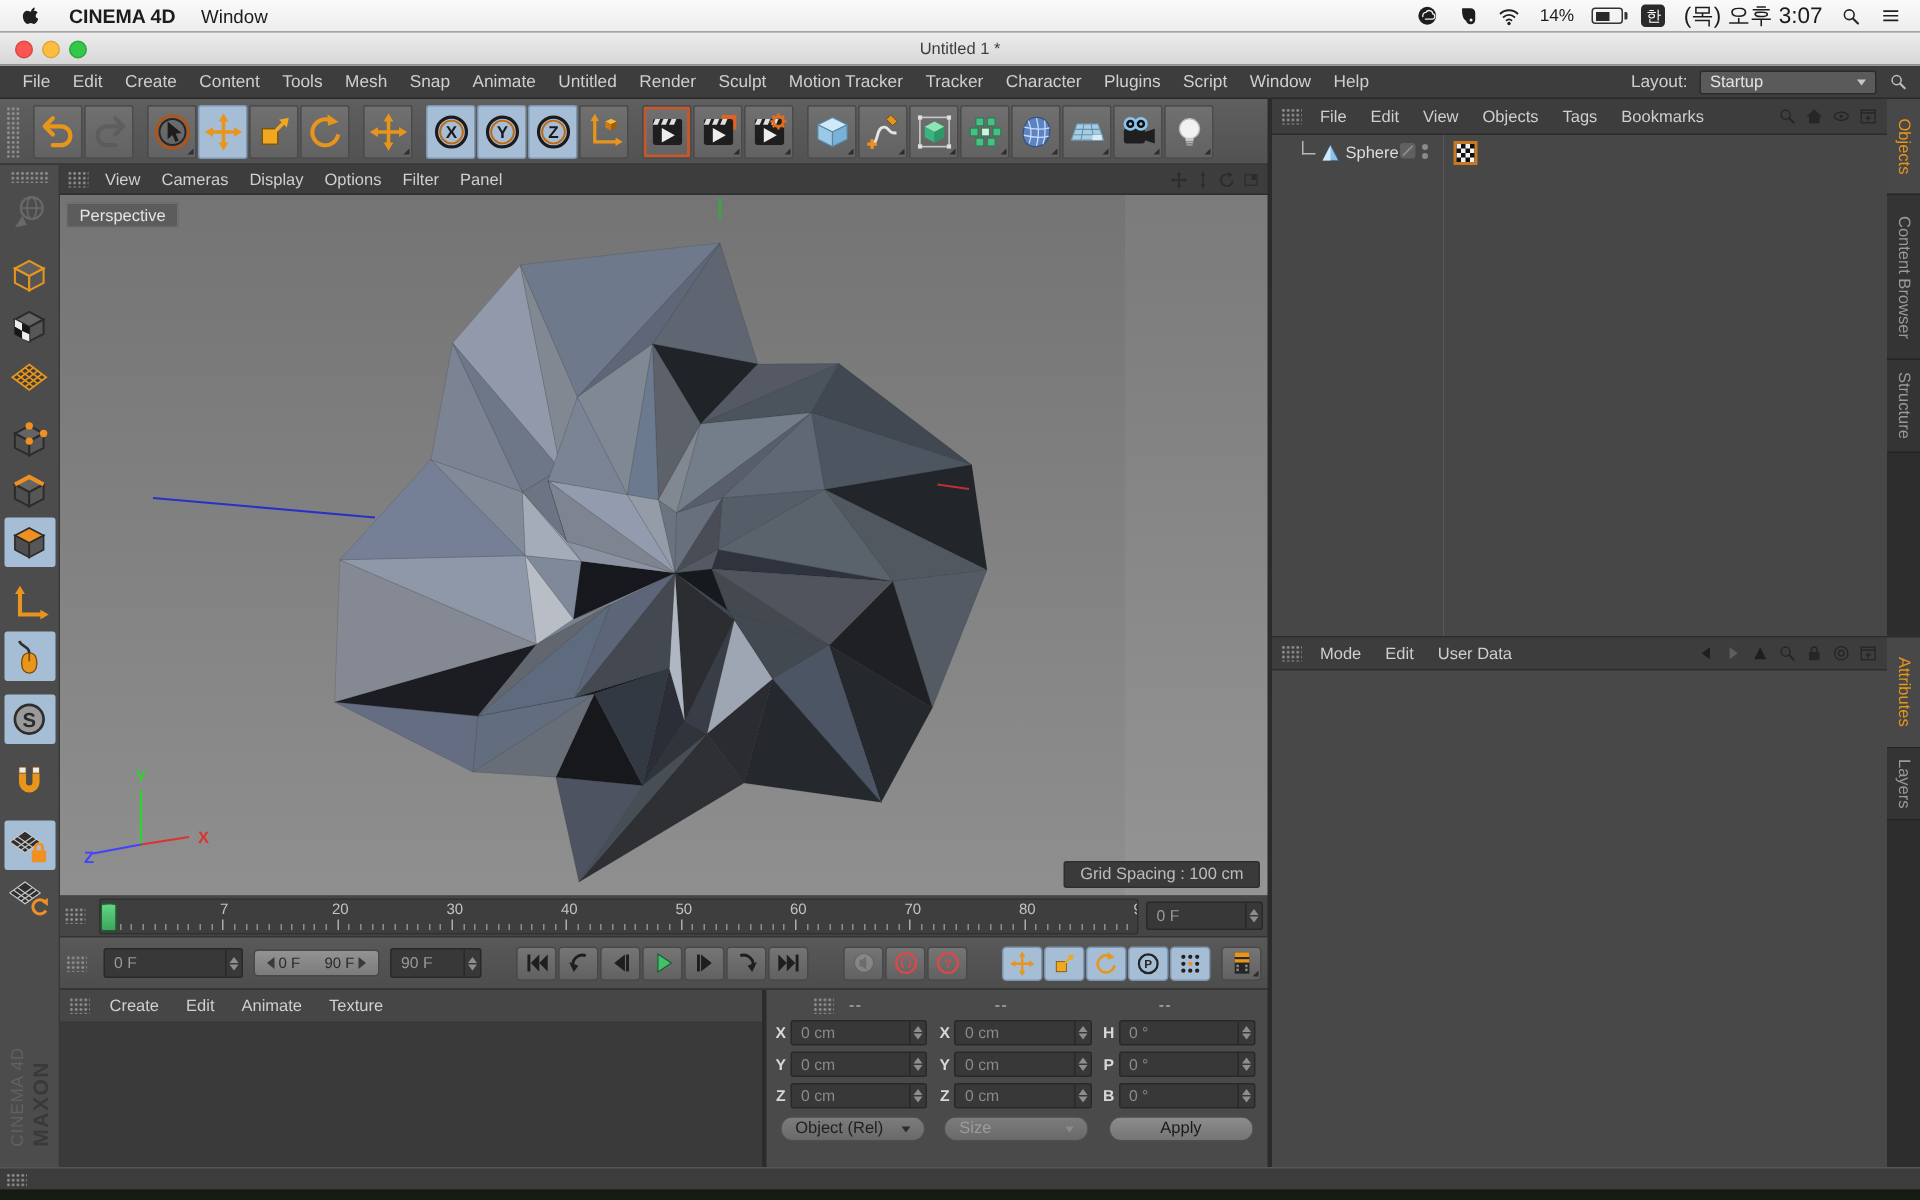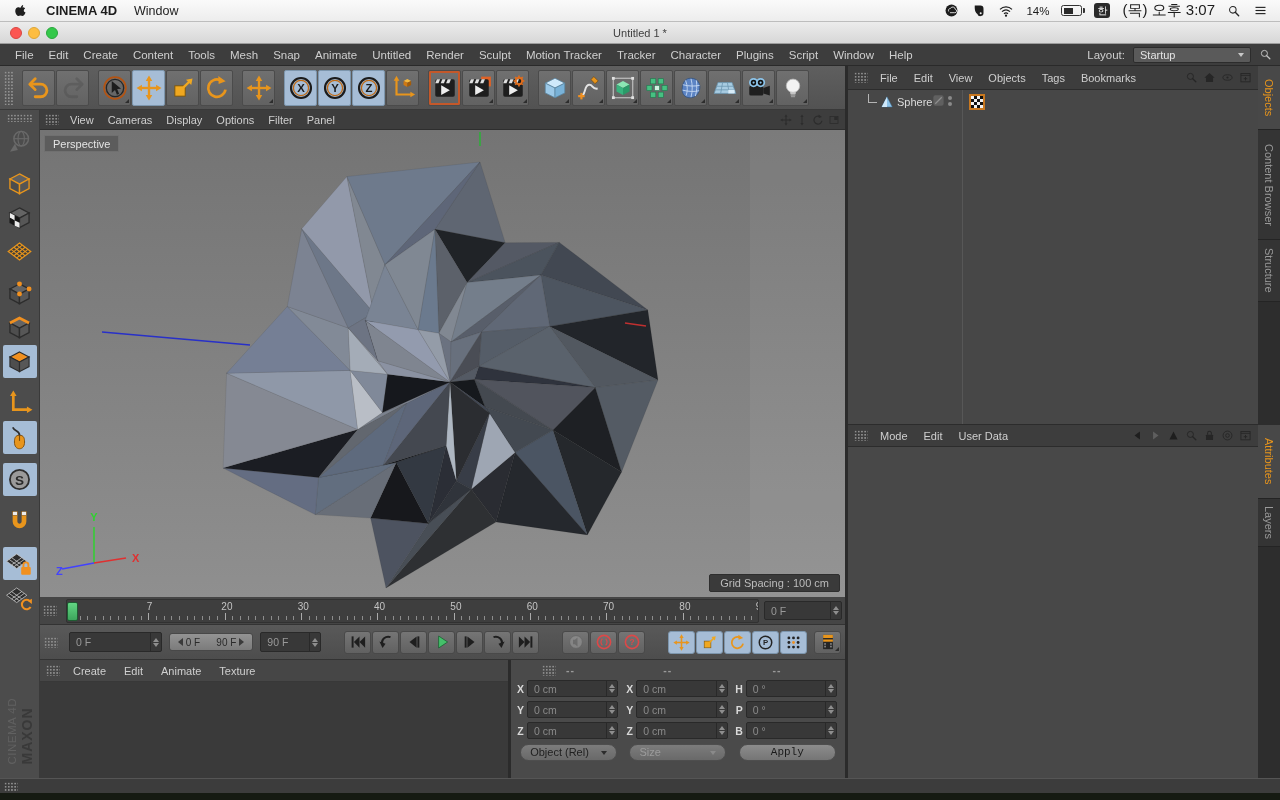--- a/index.html
+++ b/index.html
@@ -128,21 +128,21 @@
   .cfield{flex:1;height:17px;}
   .cfield .sv{color:#8a8a8a;}
   #coord-foot{display:flex;height:22px;align-items:center;}
   .fcol{width:111px;display:flex;justify-content:center;}
   .ddc{width:97px;height:17px;background:linear-gradient(#7c7c7c,#696969);border:1px solid #4e4e4e;border-radius:9px;
        display:flex;align-items:center;justify-content:space-between;padding:0 9px;color:#1f1f1f;font-size:11px;}
   .ddc .dar{border-top-color:#2c2c2c;}
   .ddc.dis{color:#9c9c9c;}
   .ddc.dis .dar{border-top-color:#8a8a8a;}
   #applyb{width:97px;height:17px;background:linear-gradient(#8c8c8c,#757575);border:1px solid #4e4e4e;border-radius:9px;
-          display:flex;align-items:center;justify-content:center;color:#1a1a1a;font-size:11px;font-family:Liberation Mono, monospace;}
+          display:flex;align-items:center;justify-content:center;color:#1a1a1a;font-size:11px;}
 
   
   #om-menu{position:absolute;top:66px;left:848px;width:410px;height:24px;background:#3d3d3d;border-bottom:1px solid #2c2c2c;
            display:flex;align-items:center;padding:0 6px;}
   .omi{color:#cfcfcf;font-size:11px;padding:1px 8px;}
   #om-icons,#am-icons{margin-left:auto;display:flex;gap:5px;align-items:center;}
   #om-list{position:absolute;top:90px;left:848px;width:410px;height:335px;background:#474747;border-bottom:1px solid #2c2c2c;}
   #om-divider{position:absolute;left:114px;top:0;bottom:0;width:1px;background:#393939;border-right:1px solid #575757;}
   .om-row{position:absolute;left:0;top:3px;height:18px;display:flex;align-items:center;gap:3px;padding-left:20px;}
   .oname{color:#dcdcdc;font-size:11px;}

